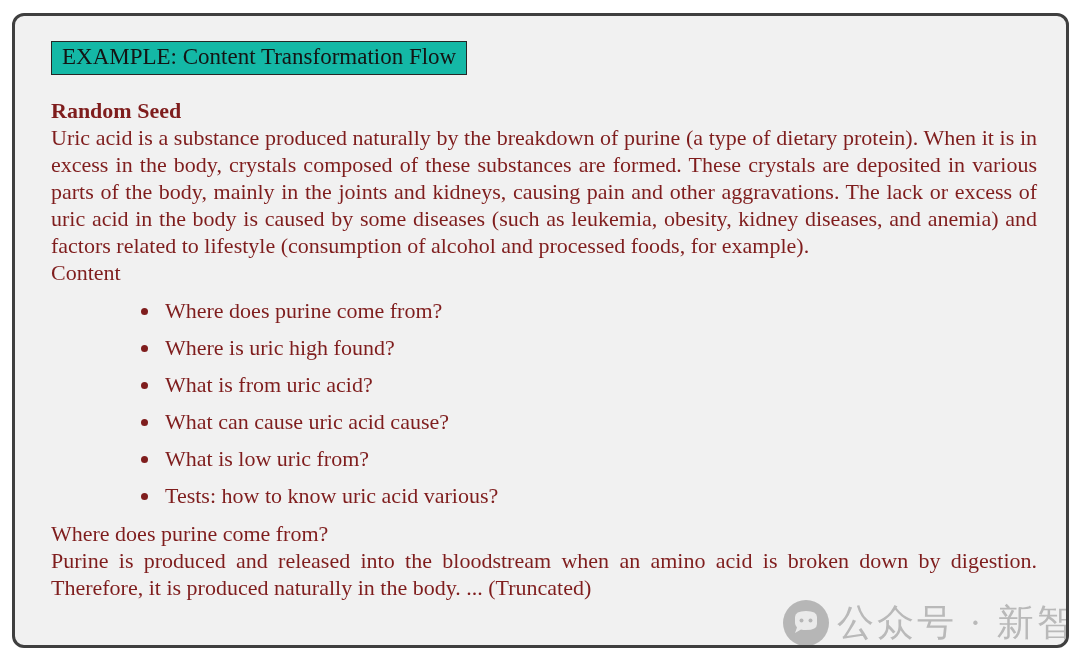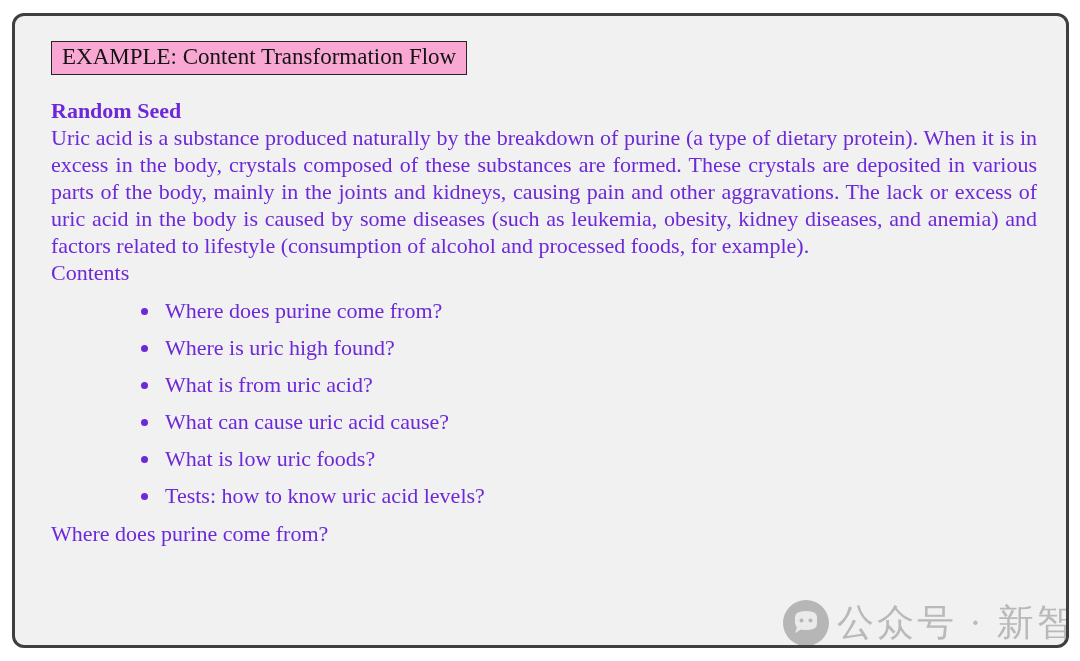--- a/index.html
+++ b/index.html
@@ -22,31 +22,31 @@
     overflow: hidden;
   }
   .title-box {
     position: absolute;
     left: 36px;
     top: 25px;
     border: 1px solid #262626;
     padding: 2px 10px 4px 10px;
     font-size: 23px;
     color: #141414;
-    background: #f9a8d4;
+    background: #14b8a6;
     z-index: 2;
   }
   .content {
     position: absolute;
     left: 36px;
     top: 81px;
     width: 986px;
     font-size: 22px;
     line-height: 27px;
-    color: #6d28d9;
+    color: #7f1d1d;
     z-index: 1;
   }
   .seed-heading {
     font-weight: bold;
   }
   .paragraph {
     text-align: justify;
     font-family: Liberation Serif, serif;
   }
   .contents-label {
@@ -103,25 +103,26 @@
     <span class="watermark-text">公众号 · 新智元</span>
   </div>
 
   <div class="title-box">
     <span>EXAMPLE: Content Transformation Flow</span>
   </div>
 
   <div class="content">
     <div class="seed-heading">Random Seed</div>
     <div class="paragraph">Uric acid is a substance produced naturally by the breakdown of purine (a type of dietary protein). When it is in excess in the body, crystals composed of these substances are formed. These crystals are deposited in various parts of the body, mainly in the joints and kidneys, causing pain and other aggravations. The lack or excess of uric acid in the body is caused by some diseases (such as leukemia, obesity, kidney diseases, and anemia) and factors related to lifestyle (consumption of alcohol and processed foods, for example).</div>
-    <div class="contents-label">Contents</div>
+    <div class="contents-label">Content</div>
     <ul class="contents-list">
       <li>Where does purine come from?</li>
       <li>Where is uric high found?</li>
       <li>What is from uric acid?</li>
       <li>What can cause uric acid cause?</li>
-      <li>What is low uric foods?</li>
-      <li>Tests: how to know uric acid levels?</li>
+      <li>What is low uric from?</li>
+      <li>Tests: how to know uric acid various?</li>
     </ul>
     <div class="qa-question">Where does purine come from?</div>
+    <div class="paragraph">Purine is produced and released into the bloodstream when an amino acid is broken down by digestion. Therefore, it is produced naturally in the body. ... (Truncated)</div>
   </div>
 
 </div>
 
 </body></html>

